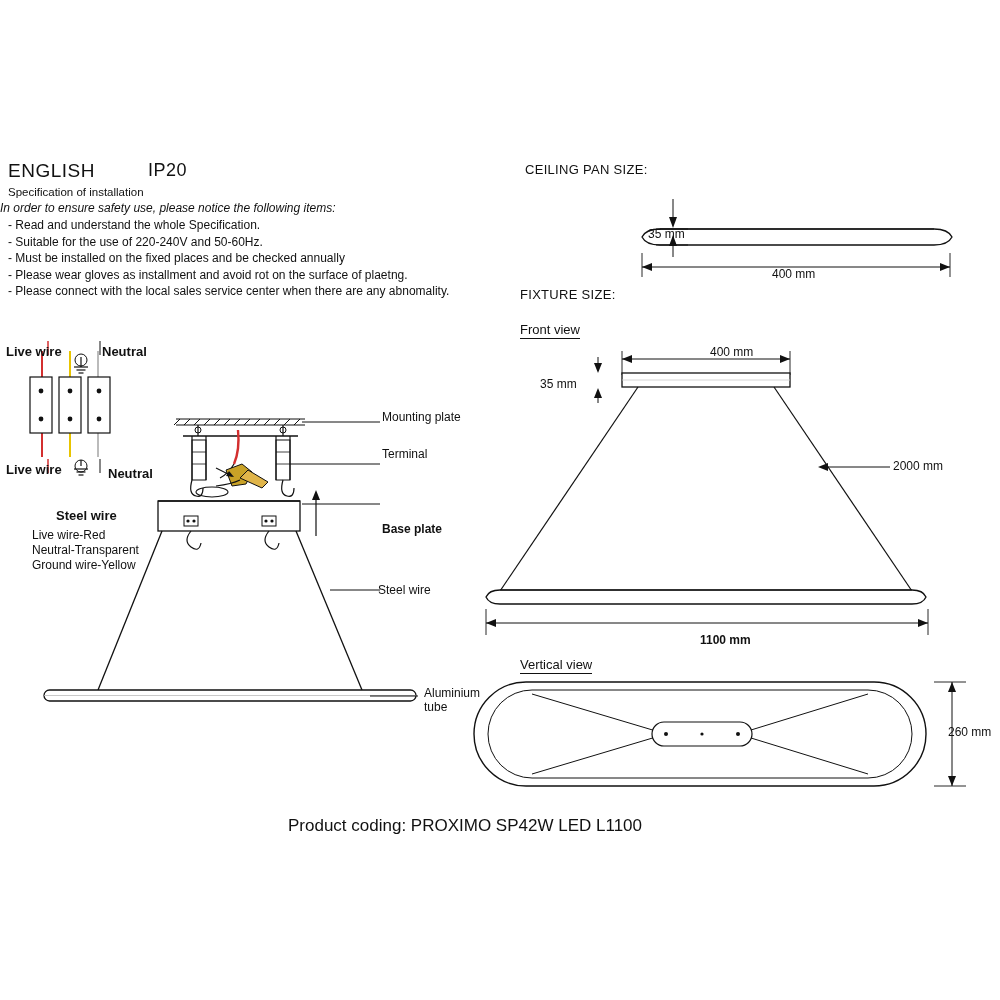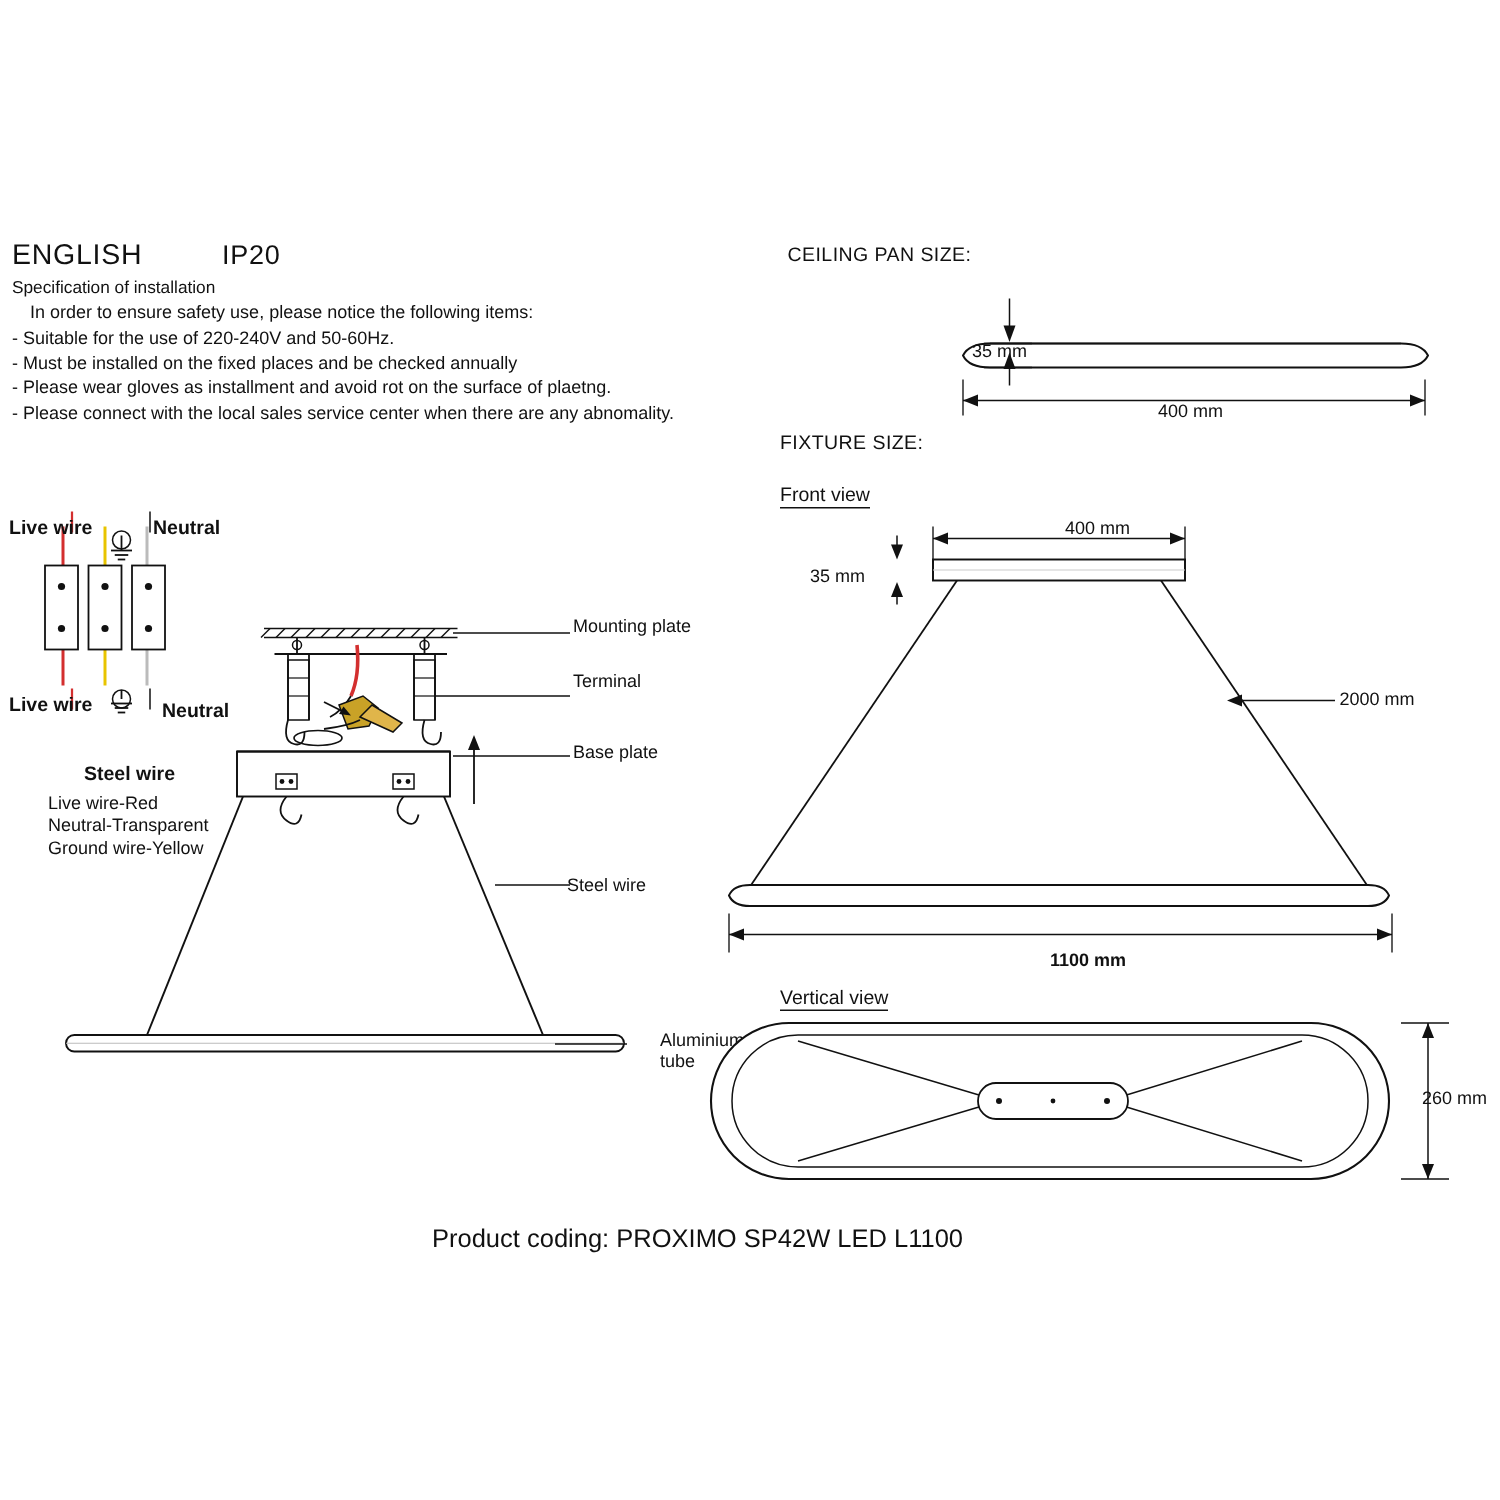--- a/index.html
+++ b/index.html
@@ -83,22 +83,23 @@
 </style>
 </head>
 <body>
 
 <div class="sheet">
 
   <div class="abs lang-title" style="left:8px; top:160px;">ENGLISH</div>
   <div class="abs ip-code" style="left:148px; top:160px;">IP20</div>
 
   <div class="abs spec-head" style="left:8px; top:186px;">Specification of installation</div>
-  <div class="abs spec-line" style="left:20px; top:200px;">In order to ensure safety use, please notice the following items:</div>
+  <div class="abs spec-line" style="left:0; top:200px;font-style:italic;">In order to ensure safety use, please notice the following items:</div>
   <div class="abs" style="left:8px; top:217px;">
+    <div class="spec-line">- Read and understand the whole Specification.</div>
     <div class="spec-line">- Suitable for the use of 220-240V and 50-60Hz.</div>
     <div class="spec-line">- Must be installed on the fixed places and be checked annually</div>
     <div class="spec-line">- Please wear gloves as installment and avoid rot on the surface of plaetng.</div>
     <div class="spec-line">- Please connect with the local sales service center when there are any abnomality.</div>
   </div>
 
   <div class="abs" style="left:0px; top:335px; width:200px; height:200px;">
     <svg width="200" height="200" viewBox="0 0 200 200">
 
       <line x1="42" y1="16" x2="42" y2="122" stroke="#d32f2f" stroke-width="2"></line>
@@ -224,23 +225,23 @@
       <line x1="262" y1="22" x2="340" y2="22" stroke="#111" stroke-width="1"></line>
       <line x1="250" y1="64" x2="340" y2="64" stroke="#111" stroke-width="1"></line>
       <line x1="262" y1="104" x2="340" y2="104" stroke="#111" stroke-width="1"></line>
       <line x1="290" y1="190" x2="340" y2="190" stroke="#111" stroke-width="1"></line>
       <line x1="330" y1="296" x2="378" y2="296" stroke="#111" stroke-width="1"></line>
     </svg>
   </div>
 
   <div class="abs lbl" style="left:382px; top:410px;">Mounting plate</div>
   <div class="abs lbl" style="left:382px; top:447px;">Terminal</div>
-  <div class="abs lbl" style="left:382px; top:494px;">Base plate</div>
+  <div class="abs lbl" style="left:382px; top:522px;font-weight:bold;">Base plate</div>
   <div class="abs lbl" style="left:378px; top:583px;">Steel wire</div>
-  <div class="abs lbl" style="left:440px; top:686px; line-height:14px;">
+  <div class="abs lbl" style="left:424px; top:686px; line-height:14px;">
     <div>Aluminium</div>
     <div>tube</div>
   </div>
 
   <div class="abs sec-title" style="left:525px; top:162px;">CEILING PAN  SIZE:</div>
 
   <div class="abs" style="left:640px; top:195px; width:340px; height:90px;">
     <svg width="340" height="90" viewBox="0 0 340 90">
 
       <line x1="33" y1="4" x2="33" y2="28" stroke="#111" stroke-width="1"></line>

